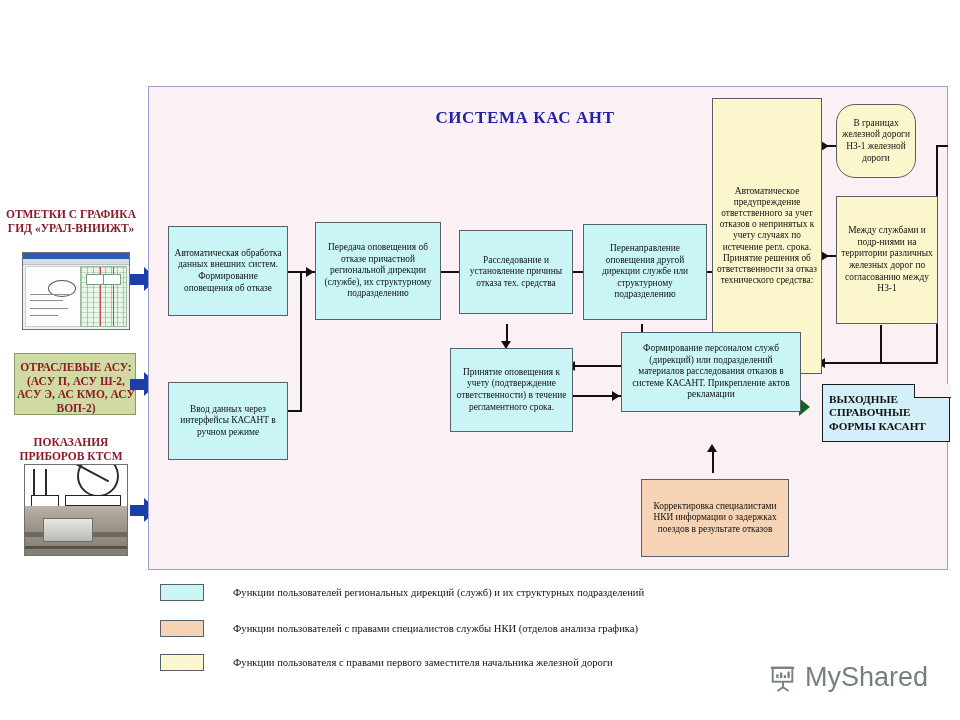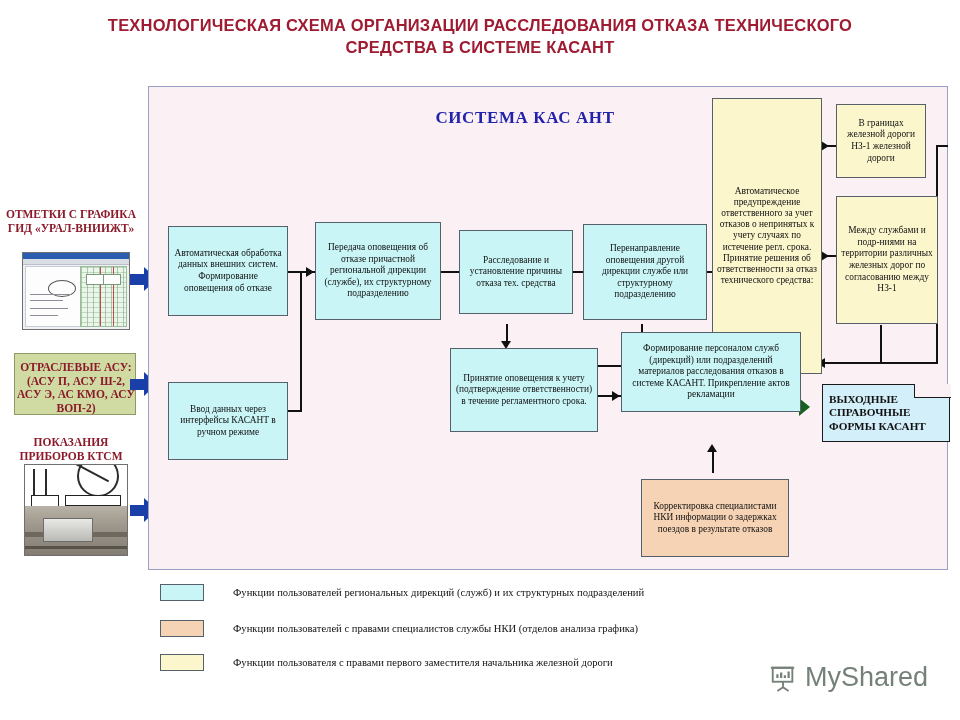--- a/index.html
+++ b/index.html
@@ -126,21 +126,20 @@
   
   .wm{position:absolute;left:768px;top:662px;display:flex;align-items:center;gap:7px;
       color:#5d6b60;font-family:"Liberation Sans",sans-serif;font-size:27px;opacity:.85;}
   .wm-ic{width:30px;height:28px;position:relative;}
 </style>
 </head>
 <body>
 
 <div class="page">
 
-  <div class="title">ТЕХНОЛОГИЧЕСКАЯ СХЕМА ОРГАНИЗАЦИИ РАССЛЕДОВАНИЯ ОТКАЗА ТЕХНИЧЕСКОГО СРЕДСТВА В СИСТЕМЕ КАСАНТ</div>
 
   <div class="side-label" style="left:6px;top:208px;width:130px;">ОТМЕТКИ С ГРАФИКА ГИД «УРАЛ-ВНИИЖТ»</div>
 
   <div class="thumb gid-win" style="left:22px;top:252px;width:108px;height:78px;">
     <div class="gid-title"></div>
     <div class="gid-menu"></div>
     <div class="gid-left">
       <div class="gid-ell" style="left:40%;top:22%;width:26px;height:15px;"></div>
       <div class="gid-line" style="left:8%;top:46%;width:76%;"></div>
       <div class="gid-line" style="left:8%;top:56%;width:60%;"></div>
@@ -246,25 +245,25 @@
   <div class="node cyan" style="left:168px;top:382px;width:120px;height:78px;">Ввод данных через интерфейсы КАСАНТ в ручном режиме</div>
 
   <div class="node cyan" style="left:315px;top:222px;width:126px;height:98px;">Передача оповещения об отказе причастной региональной дирекции (службе), их структурному подразделению</div>
 
   <div class="node cyan" style="left:459px;top:230px;width:114px;height:84px;">Расследование и установление причины отказа тех. средства</div>
 
   <div class="node cyan" style="left:583px;top:224px;width:124px;height:96px;">Перенаправление оповещения другой дирекции службе или структурному подразделению</div>
 
   <div class="node yellow" style="left:712px;top:98px;width:110px;height:276px;line-height:11.2px;">Автоматическое предупреждение ответственного за учет отказов о непринятых к учету случаях  по истечение регл. срока. Принятие решения об ответственности за отказ технического средства:</div>
 
-  <div class="node yellow" style="left:836px;top:104px;width:90px;height:74px;">В границах железной дороги НЗ-1 железной дороги</div>
+  <div class="node yellow" style="left:836px;top:104px;width:80px;height:74px;border-radius:19px;">В границах железной дороги НЗ-1 железной дороги</div>
 
   <div class="node yellow" style="left:836px;top:196px;width:102px;height:128px;">Между службами и  подр-ниями на территории различных железных дорог по согласованию между НЗ-1</div>
 
-  <div class="node cyan" style="left:450px;top:348px;width:148px;height:84px;">Принятие оповещения к учету (подтверждение ответственности) в течение регламентного срока.</div>
+  <div class="node cyan" style="left:450px;top:348px;width:123px;height:84px;">Принятие оповещения к учету (подтверждение ответственности) в течение регламентного срока.</div>
 
   <div class="node cyan" style="left:621px;top:332px;width:180px;height:80px;">Формирование персоналом служб (дирекций) или подразделений материалов расследования отказов в системе КАСАНТ. Прикрепление актов рекламации</div>
 
   <div class="node peach" style="left:641px;top:472px;width:148px;height:78px;">Корректировка специалистами НКИ информации о задержках поездов в результате отказов</div>
 
   <div class="docnode" style="left:822px;top:384px;width:128px;height:58px;">ВЫХОДНЫЕ СПРАВОЧНЫЕ ФОРМЫ КАСАНТ</div>
   <div class="docfold" style="left:914px;top:384px;width:36px;height:13px;"></div>
 
   <div class="lg-sw" style="left:160px;top:584px;background:#c9f5f6;"></div>
   <div class="lg-tx" style="left:233px;top:587px;">Функции пользователей региональных дирекций (служб) и их структурных подразделений</div>

